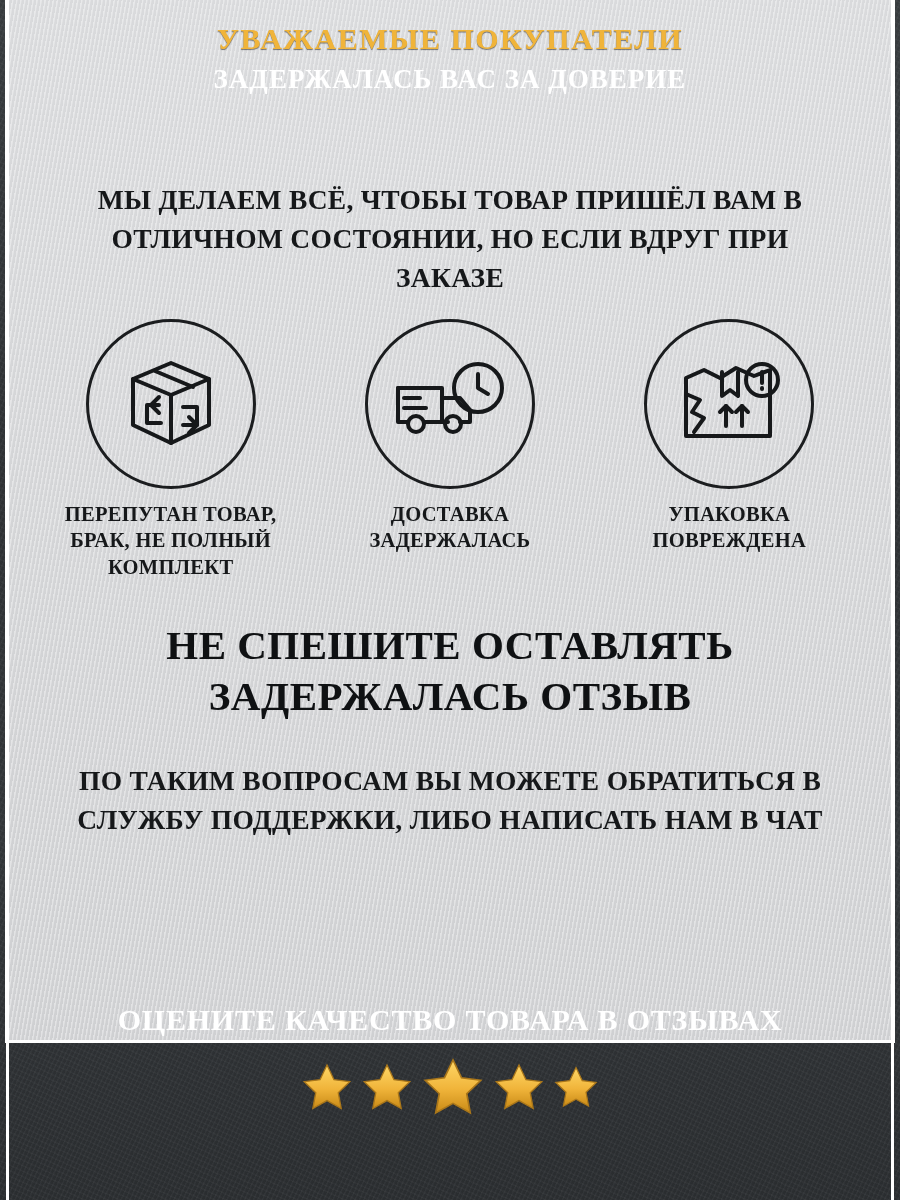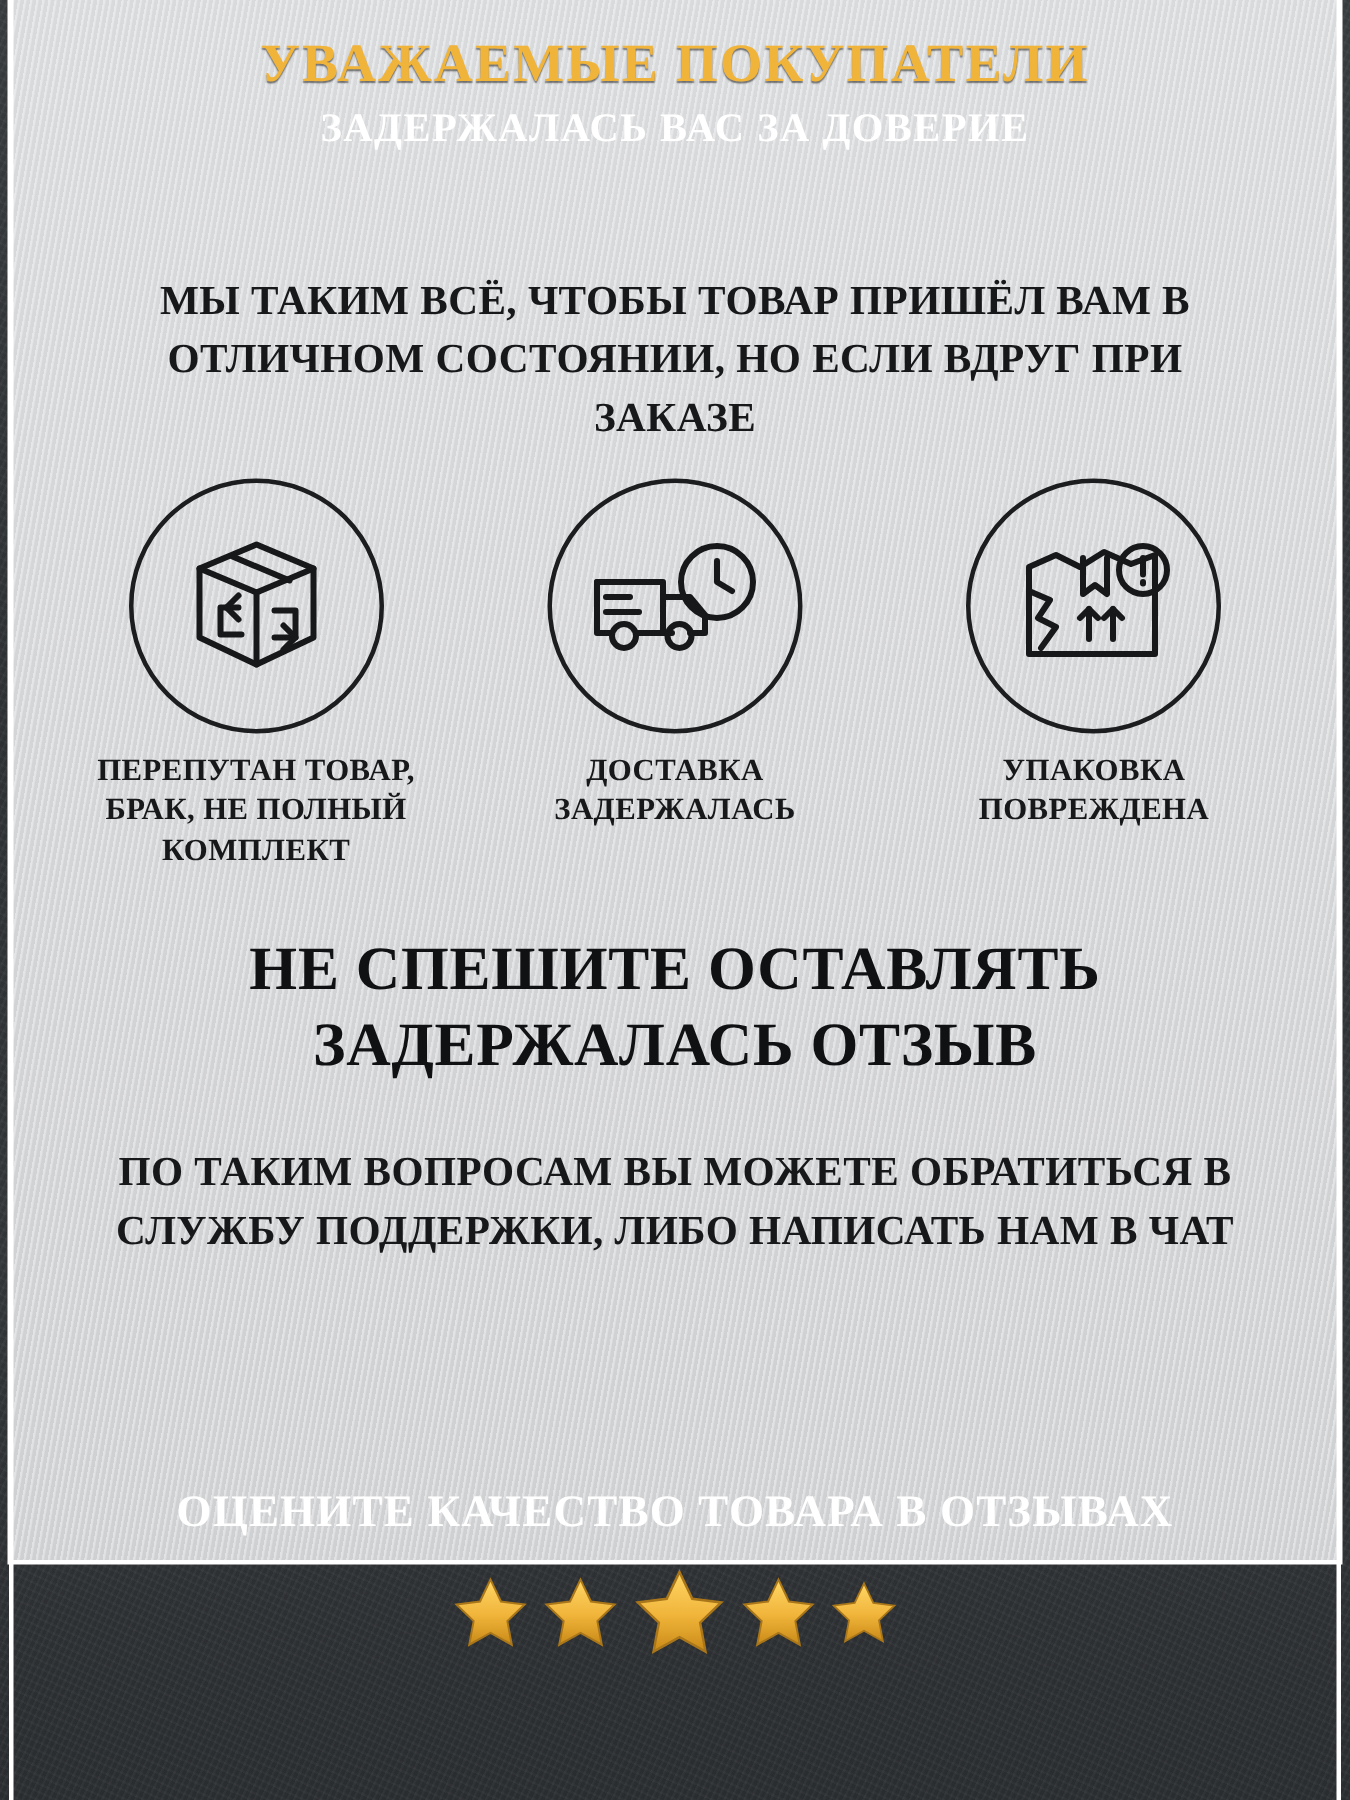--- a/index.html
+++ b/index.html
@@ -52,21 +52,21 @@
   .header {
     position: absolute;
     left: 0; top: 22px;
     width: 900px;
     text-align: center;
     z-index: 5;
   }
   .header-title {
     font-family: "Liberation Serif", serif;
     font-weight: bold;
-    font-size: 36px;
+    font-size: 30px;
     letter-spacing: 1.5px;
     color: #f0b43a;
     line-height: 1.15;
     text-shadow: 0 1px 1px rgba(0,0,0,0.5);
   }
   .header-sub {
     margin-top: 6px;
     font-family: "Liberation Serif", serif;
     font-weight: bold;
     font-size: 27px;
@@ -146,21 +146,21 @@
     line-height: 1.4;
     letter-spacing: 0.3px;
     padding: 0 40px;
     color: #16181a;
   }
 
   
   .footer {
     position: absolute;
     left: 0;
-    bottom: 12px;
+    bottom: 0;
     width: 900px;
     height: 225px;
     z-index: 7;
     text-align: center;
   }
   .footer-title {
     padding-top: 26px;
     font-family: "Liberation Serif", serif;
     font-weight: bold;
     font-size: 30px;
@@ -201,21 +201,21 @@
   <div class="side-line-left"></div>
   <div class="side-line-right"></div>
 
   <div class="header">
     <div class="header-title">УВАЖАЕМЫЕ ПОКУПАТЕЛИ</div>
     <div class="header-sub">ЗАДЕРЖАЛАСЬ ВАС ЗА ДОВЕРИЕ</div>
   </div>
 
   <div class="content">
 
-    <div class="intro">МЫ ТАКИМ ВСЁ, ЧТОБЫ ТОВАР ПРИШЁЛ ВАМ В ОТЛИЧНОМ СОСТОЯНИИ, НО ЕСЛИ ВДРУГ ПРИ ЗАКАЗЕ</div>
+    <div class="intro">МЫ ДЕЛАЕМ ВСЁ, ЧТОБЫ ТОВАР ПРИШЁЛ ВАМ В ОТЛИЧНОМ СОСТОЯНИИ, НО ЕСЛИ ВДРУГ ПРИ ЗАКАЗЕ</div>
 
     <div class="icons-row">
 
       <div class="icon-block">
         <div class="icon-circle">
           <svg width="120" height="110" viewBox="0 0 120 110" fill="none" stroke="#16181a" stroke-width="4" stroke-linecap="round" stroke-linejoin="round">
             <path d="M22 30 L60 14 L98 30 L98 76 L60 94 L22 76 Z"></path>
             <path d="M22 30 L60 46 L98 30"></path>
             <path d="M60 46 L60 94"></path>
             <path d="M44 22 L82 38"></path>

